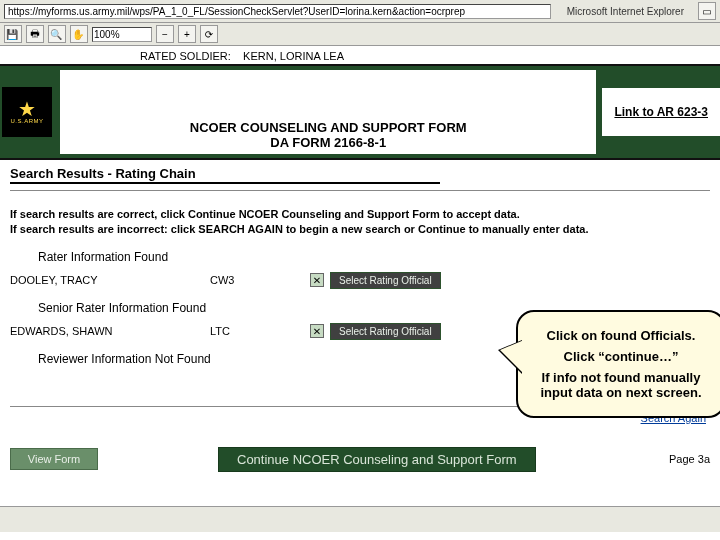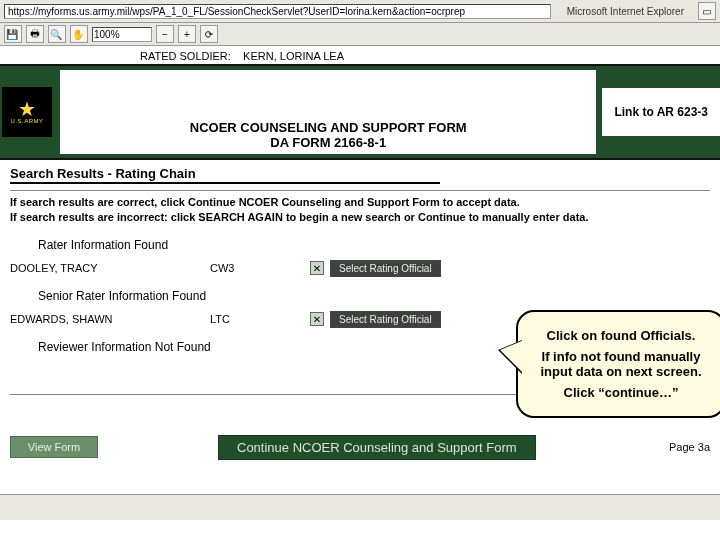--- a/index.html
+++ b/index.html
@@ -15,28 +15,28 @@
   
   .soldier-line { padding: 4px 10px 2px 140px; font-size: 11px; }
   
   .header-band { display: flex; align-items: center; background: #224d29; color: #fff; border-top: 2px solid #111; border-bottom: 2px solid #111; }
   .logo-wrap { width: 50px; height: 50px; background: #000; display: flex; flex-direction: column; align-items: center; justify-content: center; margin: 2px; }
   .star { color: #ffd84a; font-size: 20px; line-height: 18px; }
   .usarmy { color: #ffd84a; font-size: 6px; letter-spacing: 0.5px; }
   .title-block { flex: 1; text-align: center; background: #fff; color: #000; font-weight: bold; padding: 4px 0; margin: 4px 6px; }
   .title-block .line1 { font-size: 13px; margin-top: 46px; }
   .title-block .line2 { font-size: 13px; }
-  .ar-link { font-weight: bold; font-size: 12px; padding: 0 12px; color: #000; background: #fff; white-space: nowrap; }
+  .ar-link { font-weight: bold; font-size: 12px; padding: 0 12px; color: #000; background: #fff; white-space: nowrap; text-decoration: underline; }
   .header-right { background: #fff; display: flex; align-items: center; height: 48px; }
   
   .content { padding: 6px 10px 10px 10px; position: relative; }
   .section-title { font-weight: bold; font-size: 13px; display: inline-block; padding-bottom: 2px; }
   .underline { border-bottom: 2px solid #000; width: 430px; height: 1px; margin-top: -1px; }
   
-  .instr { font-size: 11px; font-weight: bold; margin-top: 6px; line-height: 1.4; border-top: 1px solid #888; padding-top: 4px; }
+  .instr { font-size: 11px; font-weight: bold; margin-top: 6px; line-height: 1.4; border-top: 1px solid #888; padding-top: 16px; }
   
   .subhead { font-weight: normal; font-size: 12px; margin-top: 12px; margin-left: 28px; }
   .row { display: flex; align-items: center; margin-top: 8px; font-size: 11px; }
   .name-col { width: 200px; }
   .rank-col { width: 100px; }
   .chk { width: 14px; height: 14px; border: 1px solid #666; background: #c7dbc3; margin-right: 6px; display: inline-flex; align-items: center; justify-content: center; font-size: 10px; }
   .sel-btn { background: #404040; color: #e9f0e8; border: 1px solid #2d522d; padding: 2px 8px; font-size: 10px; }
   
   .callout { position: absolute; right: -6px; top: 150px; width: 210px; background: #fffbe0; border: 2px solid #000; border-radius: 18px; padding: 10px 12px; font-size: 13px; font-weight: bold; text-align: center; z-index: 5; }
   .callout p { margin: 6px 0; }
@@ -115,22 +115,22 @@
     <div class="rank-col">LTC</div>
     <span class="chk">✕</span>
     <button class="sel-btn">Select Rating Official</button>
   </div>
 
   <div class="subhead">Reviewer Information Not Found</div>
 
   
   <div class="callout">
     <p>Click on found Officials.</p>
+    <p>Click “continue…”</p>
     <p>If info not found manually input data on next screen.</p>
-    <p>Click “continue…”</p>
   </div>
 
   <div class="bottom-bar">
     <span class="search-again">Search Again</span>
   </div>
 </div>
 
 <div class="footer-row">
   <div class="view-form">View Form</div>
   <div class="continue-btn">Continue NCOER Counseling and Support Form</div>

